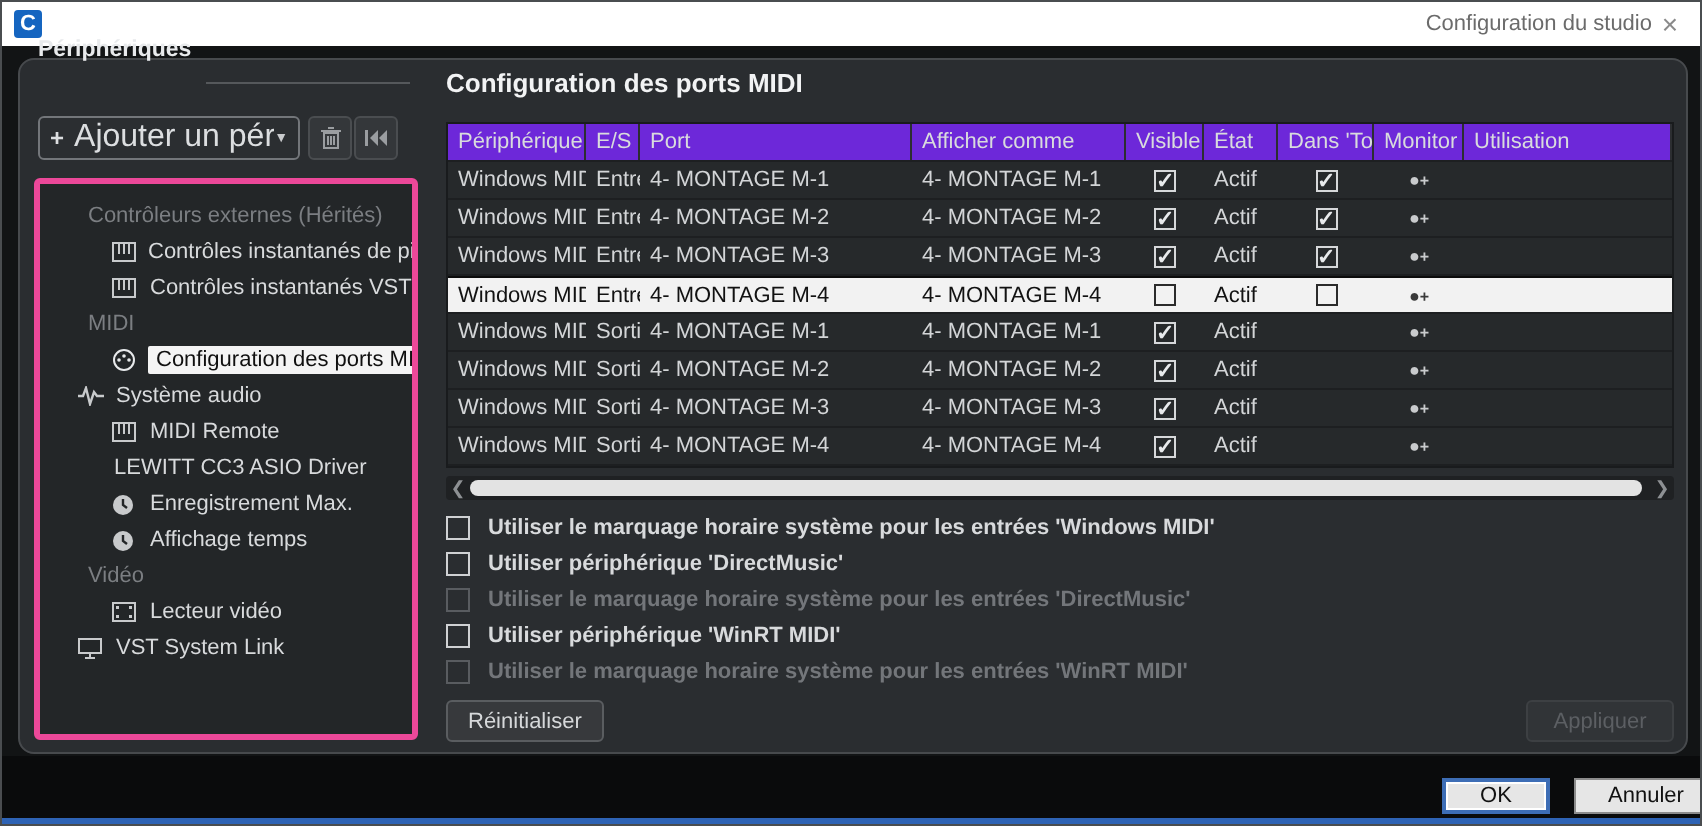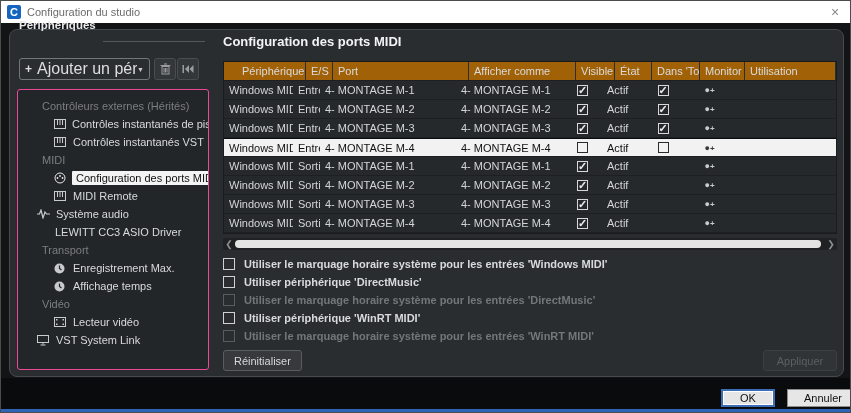--- a/index.html
+++ b/index.html
@@ -5,21 +5,21 @@
   * { margin:0; padding:0; box-sizing:border-box; }
   body { background:#333; font-family:"Liberation Sans", sans-serif; }
   .window{ position:relative; width:851px; height:413px; background:#121415;
            border:1px solid #4a4d50; overflow:hidden; }
 
   
   .titlebar{ position:absolute; left:0; top:0; width:100%; height:22px; background:#ffffff;
              display:flex; align-items:center; padding:0 6px; }
   .appicon{ width:14px; height:14px; background:#1565c0; border-radius:2px; color:#fff;
             font-size:11px; font-weight:bold; text-align:center; line-height:14px; margin-right:6px;}
-  .titletext{ font-size:11px; color:#6b6b6b; flex:1; }
+  .titletext{ font-size:11px; color:#6b6b6b; flex:1;text-align:right; }
   .closebtn{ color:#8a8a8a; font-size:14px; width:18px; text-align:center; cursor:default; }
 
   
   .panel{ position:absolute; left:8px; top:28px; width:835px; height:348px;
           background:#2a2d30; border:1px solid #474a4d; border-radius:8px; }
 
   
   .side-title{ position:absolute; left:18px; top:18px; font-size:11.5px; font-weight:bold; color:#e8eaec;}
   .side-line{ position:absolute; left:102px; top:40px; width:102px; height:1px; background:#55585b;}
   .addbtn{ position:absolute; left:18px; top:57px; width:131px; height:22px; background:#2b2e31;
@@ -27,37 +27,37 @@
            padding:0 5px; color:#dcdee0; }
   .addbtn .plus{ font-weight:bold; font-size:12px; margin-right:5px; }
   .addbtn .lbl{ font-size:16px; flex:1; white-space:nowrap; overflow:hidden;}
   .addbtn .caret{ font-size:7px; color:#c9cbcd; }
   .iconbtn{ position:absolute; top:57px; width:22px; height:22px; background:#34373a;
             border:1px solid #4a4d50; border-radius:3px; display:flex; align-items:center; justify-content:center;}
   .trash{ left:153px; }
   .collapse{ left:176px; }
 
   .tree{ position:absolute; left:16px; top:88px; width:192px; height:281px; background:#232628;
-         border:1px solid #ec4899; border-radius:3px; padding-top:7px; overflow:hidden;}
+         border:3px solid #ec4899; border-radius:3px; padding-top:7px; overflow:hidden;}
   .t-row{ height:18px; display:flex; align-items:center; font-size:11px; color:#d8dadc; white-space:nowrap;}
   .t-section{ color:#7b7e82; padding-left:24px; }
   .t-ind1{ padding-left:19px; }
   .t-ind2{ padding-left:36px; }
   .t-ind2b{ padding-left:37px; }
   .t-row .ticon{ width:13px; height:12px; margin-right:6px; display:inline-flex; align-items:center; }
   .t-sel{ background:#f4f4f4; color:#101010; padding:1px 4px; border-radius:1px; }
 
   
   .heading{ position:absolute; left:222px; top:33px; font-size:13px; font-weight:bold; color:#f2f3f4;}
 
   .mtable{ position:absolute; left:222px; top:60px; width:614px; border:1px solid #191b1d; }
   .mrow{ display:grid; grid-template-columns:69px 27px 136px 107px 39px 37px 48px 45px auto;
          height:19px; align-items:center; background:#26292b; border-bottom:1px solid #1d1f21;
          font-size:11px; color:#d3d5d7; }
-  .mrow.hdr{ background:#a16207; color:#d9dbdd;padding-left:13px; }
+  .mrow.hdr{ background:#6d28d9; color:#d9dbdd; }
   .mrow.hdr .cell{ border-right:1px solid #2c2e31; height:100%; display:flex; align-items:center;}
   .mrow.sel{ background:#f2f2f2; color:#121212; border-top:1px solid #0c0c0c; }
   .cell{ padding-left:5px; white-space:nowrap; overflow:hidden; }
   .cell.center{ display:flex; justify-content:center; padding-left:0; }
   .cbx{ width:11px; height:11px; border:1px solid #d6d8da; background:transparent; position:relative;}
   .mrow.sel .cbx{ border-color:#2b2b2b; }
   .cbx.checked::after{ content:"✓"; position:absolute; left:0; top:-2px; font-size:11px;
                        font-weight:bold; color:#e8eaec; }
   .mon{ font-size:9px; color:#c9cbcd; letter-spacing:0; }
   .mon b{ font-size:8px; font-weight:bold; }
@@ -168,43 +168,42 @@
       <span class="ticon">
           <svg width="12" height="12" viewBox="0 0 12 12">
             <circle cx="6" cy="6" r="5" fill="none" stroke="#e8eaec"></circle>
             <circle cx="3.5" cy="6" r="0.9" fill="#e8eaec"></circle>
             <circle cx="6" cy="4" r="0.9" fill="#e8eaec"></circle>
             <circle cx="8.5" cy="6" r="0.9" fill="#e8eaec"></circle>
           </svg>
         </span>
       <span class="t-sel">Configuration des ports MIDI</span>
     </div>
+    <div class="t-row t-ind1">
+      <span class="ticon">
+          <svg width="13" height="10" viewBox="0 0 13 10">
+            <polyline points="0,5 2.5,5 4,1 6,9 8,3 9.5,5 13,5" fill="none" stroke="#c8cacc" stroke-width="1.2"></polyline>
+          </svg>
+        </span>
+      <span>Système audio</span>
+    </div>
     <div class="t-row t-ind2">
       <span class="ticon">
           <svg width="12" height="10" viewBox="0 0 12 10">
             <rect x="0.5" y="0.5" width="11" height="9" fill="none" stroke="#c8cacc"></rect>
             <line x1="3.5" y1="0.5" x2="3.5" y2="6" stroke="#c8cacc"></line>
             <line x1="6" y1="0.5" x2="6" y2="6" stroke="#c8cacc"></line>
             <line x1="8.5" y1="0.5" x2="8.5" y2="6" stroke="#c8cacc"></line>
           </svg>
         </span>
       <span>MIDI Remote</span>
     </div>
-    <div class="t-row t-ind1">
-      <span class="ticon">
-          <svg width="13" height="10" viewBox="0 0 13 10">
-            <polyline points="0,5 2.5,5 4,1 6,9 8,3 9.5,5 13,5" fill="none" stroke="#c8cacc" stroke-width="1.2"></polyline>
-          </svg>
-        </span>
-      <span>Système audio</span>
-    </div>
     <div class="t-row t-ind2b">
       <span>LEWITT CC3 ASIO Driver</span>
     </div>
-    <div class="t-row t-section">Transport</div>
     <div class="t-row t-ind2">
       <span class="ticon">
           <svg width="11" height="11" viewBox="0 0 11 11">
             <circle cx="5.5" cy="5.5" r="5" fill="#c8cacc"></circle>
             <polyline points="5.5,2.5 5.5,5.5 7.5,7" fill="none" stroke="#232628" stroke-width="1.2"></polyline>
           </svg>
         </span>
       <span>Enregistrement Max.</span>
     </div>
     <div class="t-row t-ind2">

